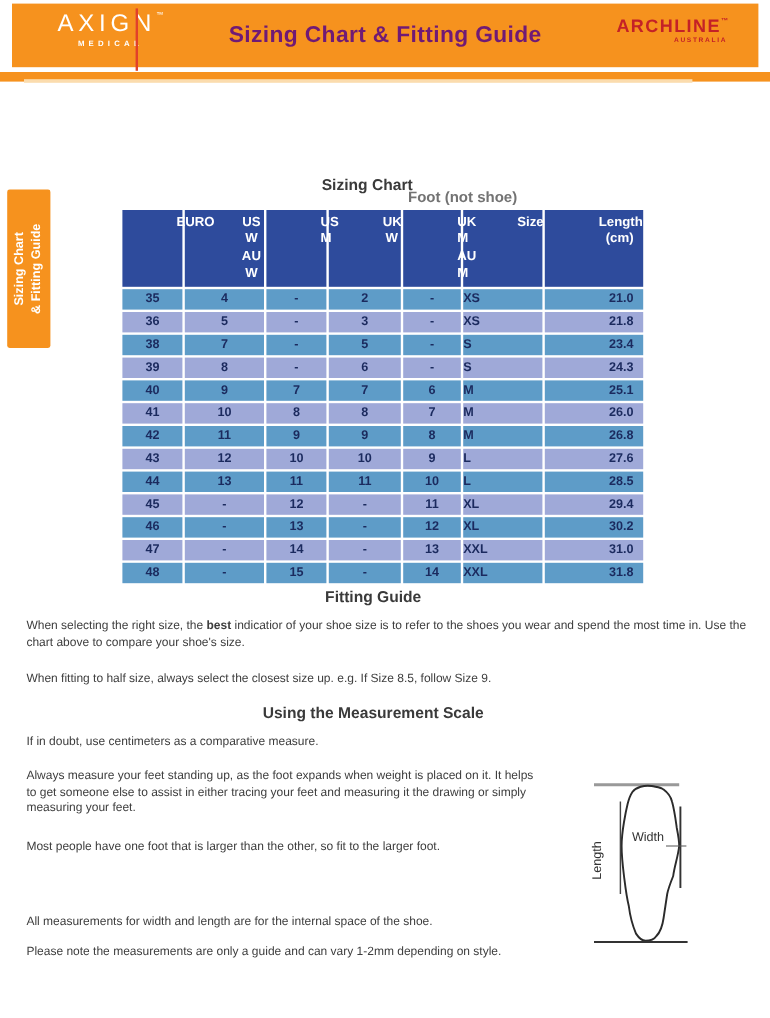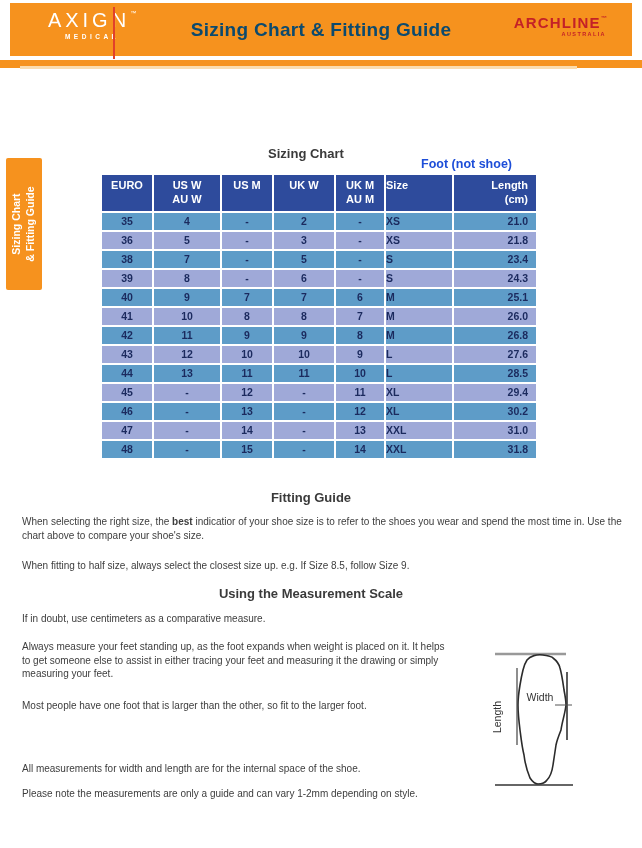--- a/index.html
+++ b/index.html
@@ -12,48 +12,48 @@
   body{font-family:"Liberation Sans",sans-serif;}
   .page{position:relative;width:642px;height:848px;background:#fff;overflow:hidden;}
 
   
   .header-bar{position:absolute;left:10px;top:3px;width:622px;height:53px;background:var(--orange);}
   .axign{position:absolute;left:32px;top:7px;width:100px;color:#fff;text-align:center;}
   .axign .axign-name{font-size:20px;letter-spacing:4px;font-weight:400;line-height:1.05;}
   .axign .tm{font-size:6px;vertical-align:top;letter-spacing:0;}
   .axign .axign-sub{font-size:6.5px;font-weight:700;letter-spacing:3.5px;margin-top:2px;}
   .axign-line{position:absolute;left:71px;top:-3px;width:2px;height:52px;background:#E2402A;}
-  .header-title{position:absolute;left:0;right:0;top:16px;text-align:center;color:#0c4a6e;
+  .header-title{position:absolute;left:0;right:0;top:16px;text-align:center;color:#701a75;
     font-size:19px;font-weight:700;letter-spacing:.3px;}
   .archline{position:absolute;right:24px;top:12px;color:var(--archline-red);text-align:right;}
   .archline .arch-name{font-size:15px;font-weight:700;letter-spacing:1.2px;line-height:1;}
   .archline .tm{font-size:6px;vertical-align:top;}
   .archline .arch-sub{font-size:5.5px;font-weight:700;letter-spacing:1.4px;margin-top:1px;margin-right:2px;}
   .header-strip{position:absolute;left:0;top:60px;width:642px;height:8px;background:var(--orange);}
   .header-strip-pale{position:absolute;left:20px;top:66px;width:557px;height:2.5px;background:var(--pale-orange);}
 
   
   .side-tab{position:absolute;left:6px;top:158px;width:36px;height:132px;background:var(--orange);border-radius:2px;}
   .side-tab-inner{position:absolute;left:50%;top:50%;width:132px;height:36px;
     transform:translate(-50%,-50%) rotate(-90deg);display:flex;flex-direction:column;justify-content:center;
     text-align:center;color:#fff;font-weight:700;font-size:10.5px;line-height:1.3;}
 
   
   .chart-title{position:absolute;left:100px;top:146px;width:412px;text-align:center;
     font-size:13px;font-weight:700;color:var(--heading-text);}
-  .foot-note{position:absolute;left:340px;top:157px;width:172px;text-align:right;
-    font-size:12.5px;font-weight:700;color:#1d4ed8;}
+  .foot-note{position:absolute;left:340px;top:157px;width:172px;
+    font-size:12.5px;font-weight:700;color:#737373;}
   table.sizing{position:absolute;left:100px;top:173px;width:412px;table-layout:fixed;
     border-collapse:separate;border-spacing:2px;}
   table.sizing th{background:var(--table-header);color:#fff;font-size:11px;font-weight:700;
     line-height:1.3;padding:3px 0 4px;vertical-align:top;}
   table.sizing td{background:var(--row-light);color:var(--table-text);font-size:10.5px;font-weight:700;
     height:17px;line-height:17px;text-align:center;}
   table.sizing tr:nth-child(odd) td{background:var(--row-dark);}
-  table.sizing th{text-align:center;}
+  table.sizing th{text-align:center;padding-left:45px;}
   table.sizing .col0{width:50px;} table.sizing .col1{width:66px;} table.sizing .col2{width:50px;}
   table.sizing .col3{width:60px;} table.sizing .col4{width:48px;margin-left:35px;} table.sizing .col5{width:66px;}
   table.sizing .col6{width:82px;}
   table.sizing td.col5, table.sizing th.col5{text-align:left;}
   table.sizing td.col6, table.sizing th.col6{text-align:right;padding-right:8px;}
 
   
   .sec-heading{position:absolute;left:20px;width:582px;text-align:center;
     font-size:13px;font-weight:700;color:var(--heading-text);}
   .para{position:absolute;left:22px;font-size:10px;color:var(--body-text);line-height:1.35;}

